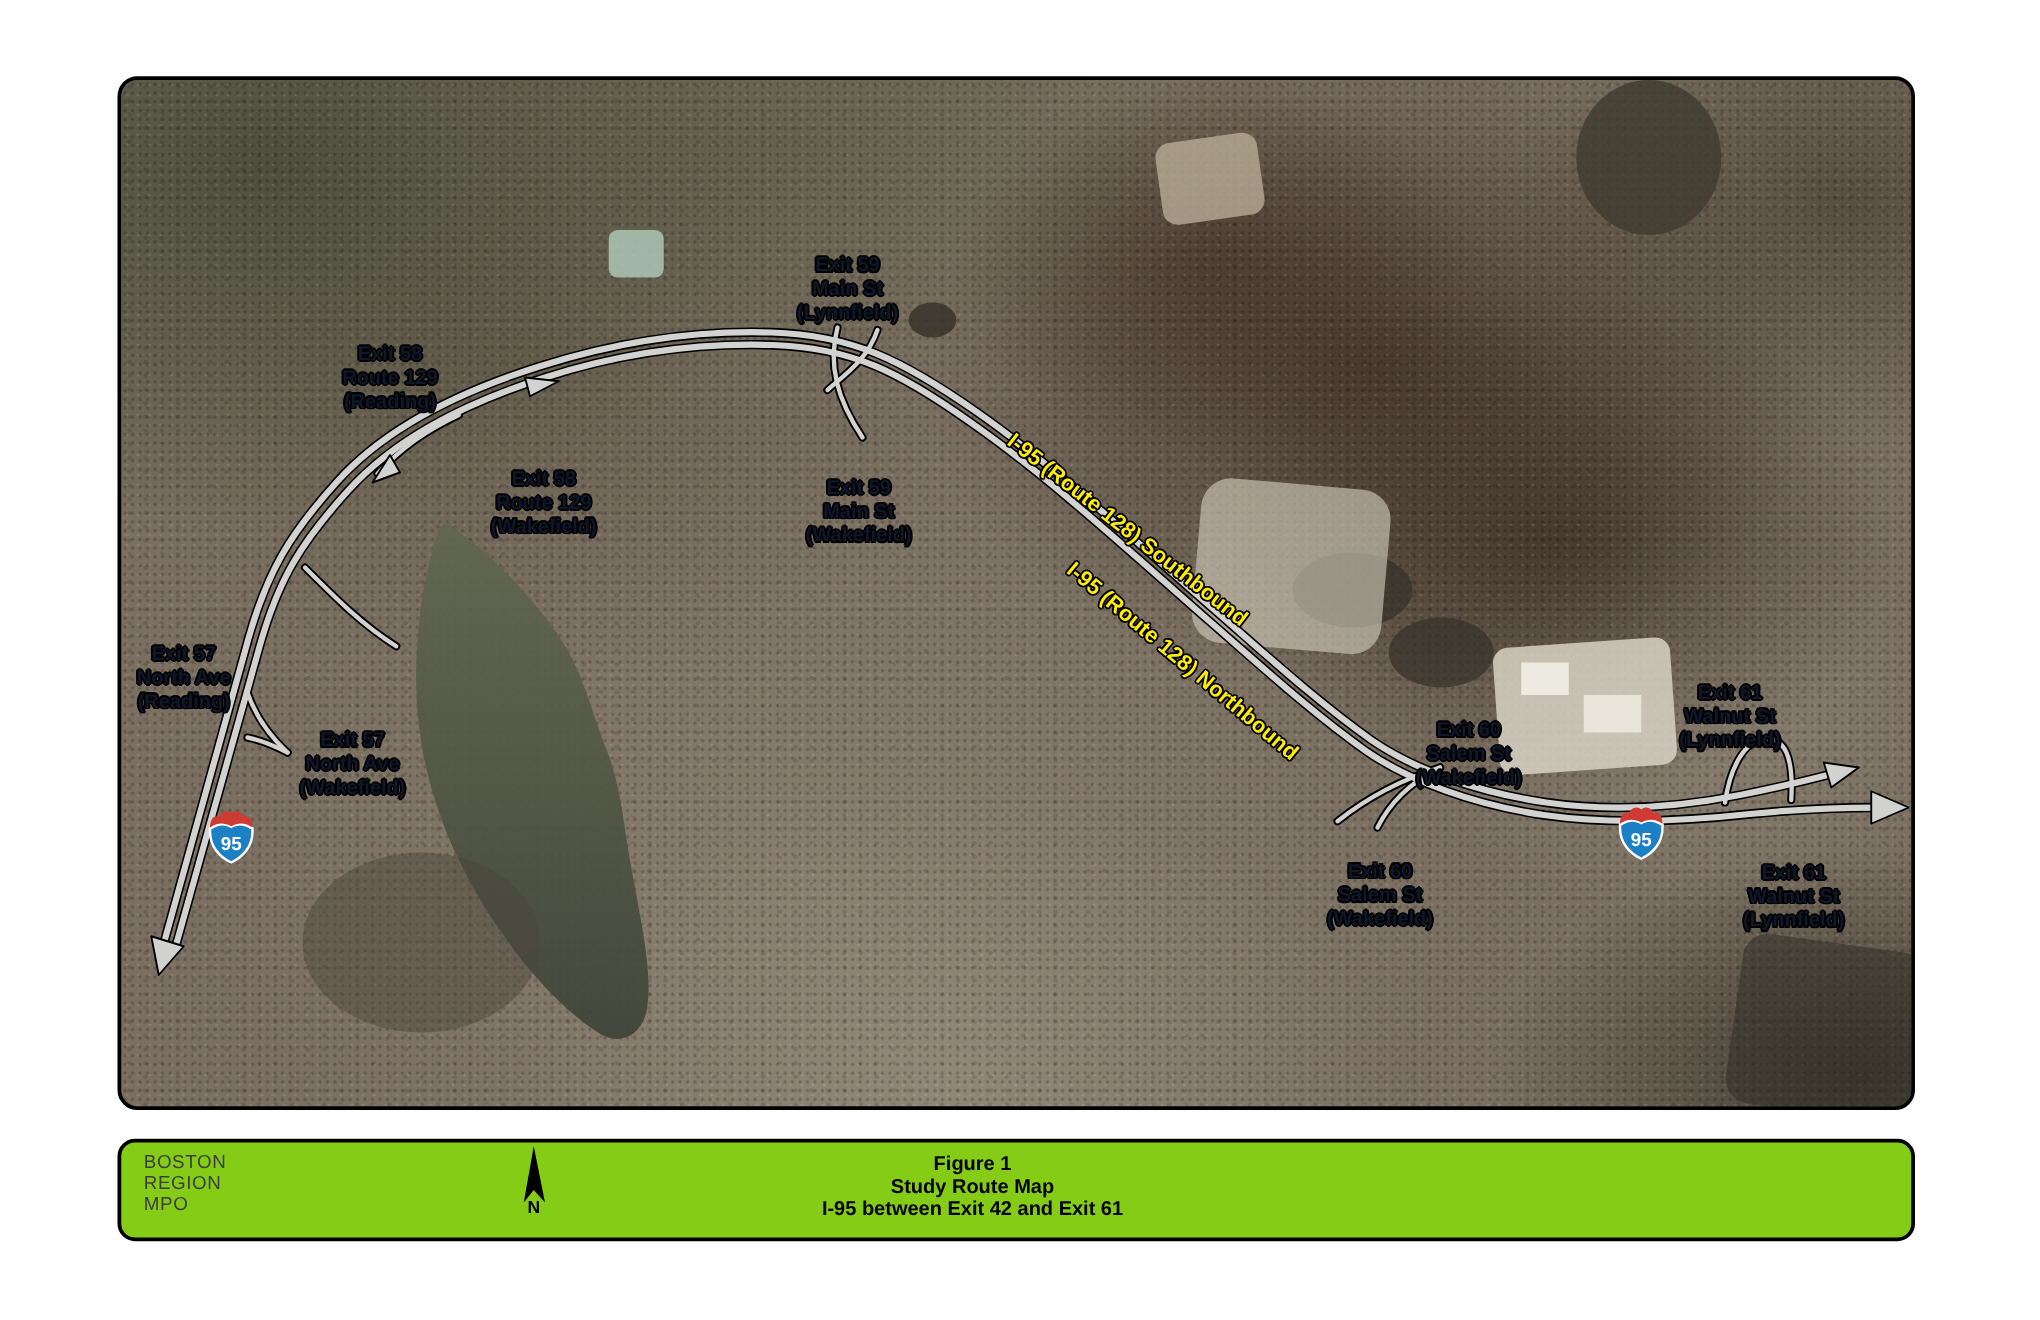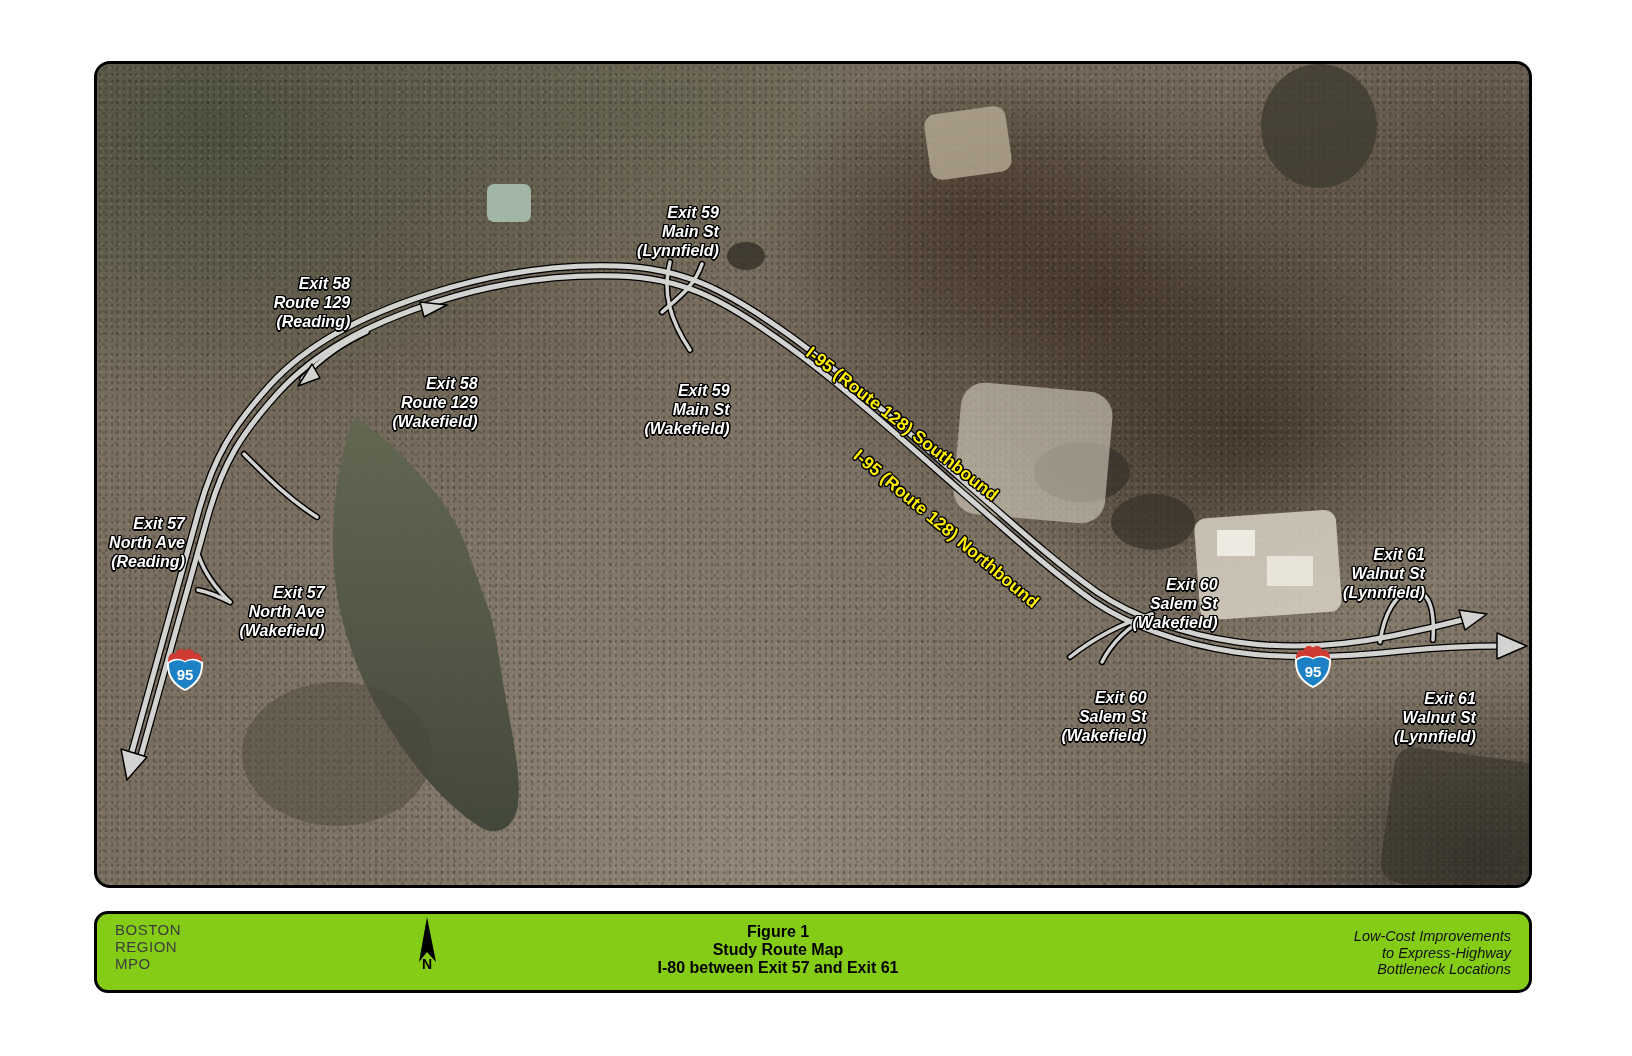--- a/index.html
+++ b/index.html
@@ -24,24 +24,24 @@
       radial-gradient(720px 520px at 40% 78%, rgba(160,150,134,.35), transparent 70%),
       radial-gradient(520px 320px at 46% 97%, rgba(172,162,146,.4), transparent 70%),
       radial-gradient(320px 220px at 88% 63%, rgba(152,142,126,.5), transparent 70%),
       radial-gradient(420px 260px at 97% 97%, rgba(44,40,32,.7), transparent 70%),
       radial-gradient(380px 280px at 96% 12%, rgba(70,62,48,.65), transparent 70%);
     background-size:6px 7px, 9px 8px, 13px 11px,
       auto,auto,auto,auto,auto,auto,auto,auto,auto,auto,auto;}
   .map-svg{position:absolute;inset:0;}
 
   
-  .maplabel{position:absolute;transform:translateX(-50%);color:#ffffff;font-weight:bold;
-            font-size:16px;line-height:19px;text-align:right;white-space:nowrap;
+  .maplabel{position:absolute;transform:translateX(-50%);color:#0f172a;font-weight:bold;
+            font-size:16px;line-height:19px;text-align:center;white-space:nowrap;
             text-shadow:-1.5px 0 0 #000,1.5px 0 0 #000,0 -1.5px 0 #000,0 1.5px 0 #000,
-                        -1px -1px 0 #000,1px -1px 0 #000,-1px 1px 0 #000,1px 1px 0 #000;font-style:italic;}
+                        -1px -1px 0 #000,1px -1px 0 #000,-1px 1px 0 #000,1px 1px 0 #000;}
   .route-label{position:absolute;color:#ffee00;font-weight:bold;font-size:17.5px;white-space:nowrap;
             text-shadow:-1.5px 0 0 #000,1.5px 0 0 #000,0 -1.5px 0 #000,0 1.5px 0 #000,
                         -1px -1px 0 #000,1px -1px 0 #000,-1px 1px 0 #000,1px 1px 0 #000;}
   .rl-sb{left:805px;top:360px;transform:translate(-50%,-50%) rotate(38deg);}
   .rl-nb{left:849px;top:465px;transform:translate(-50%,-50%) rotate(40deg);}
 
   
   .footer-panel{position:absolute;left:94px;top:911px;width:1438px;height:82px;
                 border:3px solid #000;border-radius:14px;background:#84cc16;box-sizing:border-box;}
   .org-block{position:absolute;left:18px;top:7px;font-size:15px;line-height:17px;color:#3d3d3d;
@@ -234,22 +234,17 @@
     <div class="north-block">
       <svg width="26" height="48" viewBox="0 0 26 48">
         <path d="M13,1 L22,46 L13,36 L5,46 Z" fill="#000"></path>
       </svg>
       <div class="nletter">N</div>
     </div>
 
     <div class="title-block">
       <div>Figure 1</div>
       <div>Study Route Map</div>
-      <div>I-80 between Exit 57 and Exit 61</div>
-    </div>
-
-    <div class="note-block">
-      <div>Low-Cost Improvements</div>
-      <div>to Express-Highway</div>
-      <div>Bottleneck Locations</div>
-    </div>
+      <div>I-95 between Exit 42 and Exit 61</div>
+    </div>
+
   </div>
 </div>
 
 </body></html>

